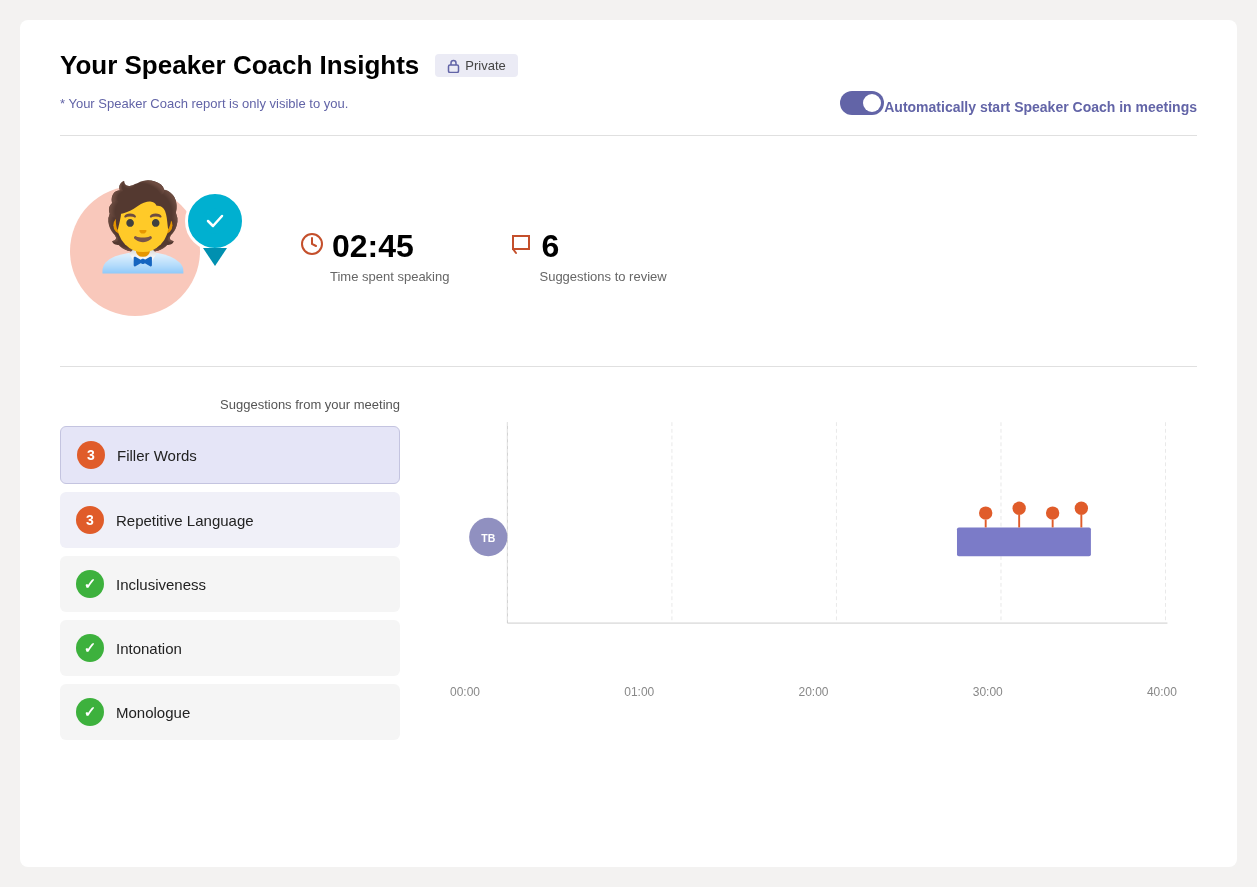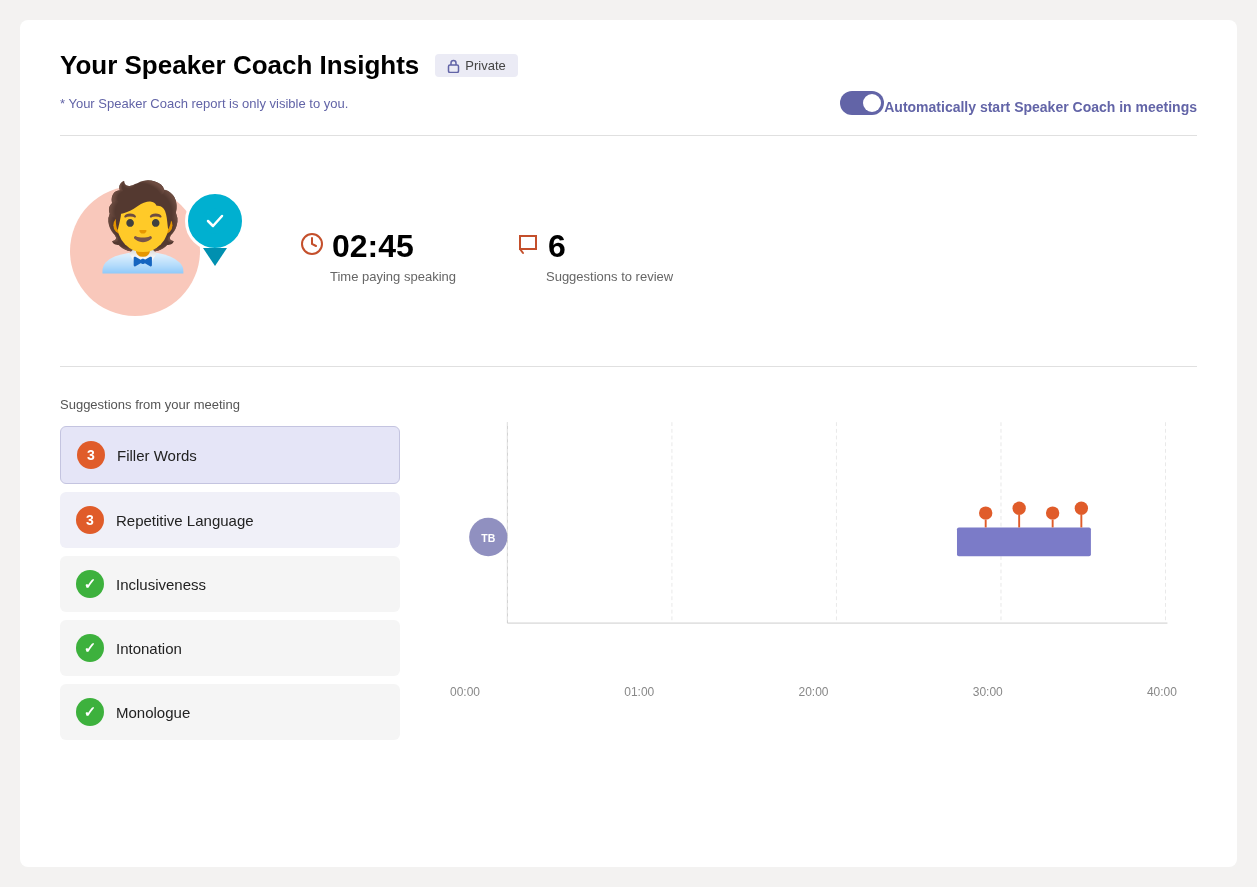--- a/index.html
+++ b/index.html
@@ -169,20 +169,21 @@
       margin-top: 4px;
       padding-left: 30px;
     }
     .main-content {
       display: flex;
       gap: 0;
     }
     .suggestions-panel {
       width: 340px;
       flex-shrink: 0;
+      text-align: right;
     }
     .suggestions-title {
       font-size: 13px;
       color: #555;
       margin-bottom: 14px;
     }
     .suggestion-item {
       display: flex;
       align-items: center;
       gap: 12px;
@@ -303,21 +304,21 @@
         <div class="stat-item">
           <div class="stat-value-row">
             <span class="stat-icon">
               <svg width="24" height="24" viewBox="0 0 24 24" fill="none">
                 <circle cx="12" cy="12" r="10" stroke="#c44f2b" stroke-width="2"></circle>
                 <polyline points="12,6 12,12 16,14" stroke="#c44f2b" stroke-width="2" stroke-linecap="round"></polyline>
               </svg>
             </span>
             <span class="stat-value">02:45</span>
           </div>
-          <div class="stat-label">Time paying speaking</div>
+          <div class="stat-label">Time spent speaking</div>
         </div>
         <div class="stat-item">
           <div class="stat-value-row">
             <span class="stat-icon">
               <svg width="24" height="24" viewBox="0 0 24 24" fill="none">
                 <path d="M4 4h16v13H4z" stroke="#c44f2b" stroke-width="2" fill="none" rx="2"></path>
                 <path d="M4 17l3 4" stroke="#c44f2b" stroke-width="2" stroke-linecap="round"></path>
               </svg>
             </span>
             <span class="stat-value">6</span>

